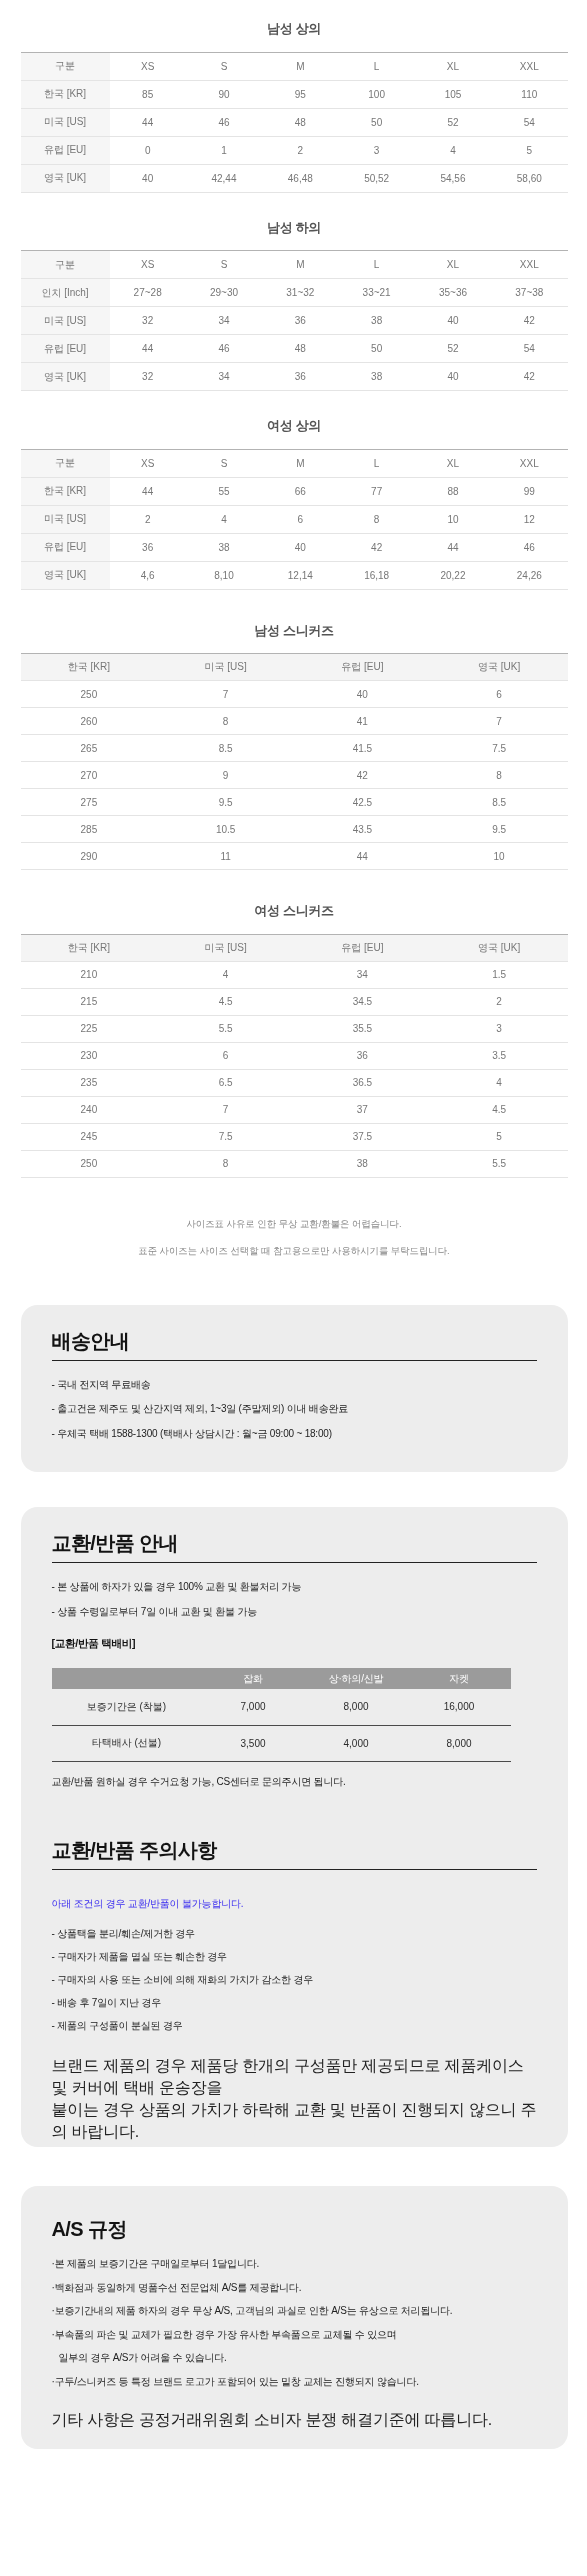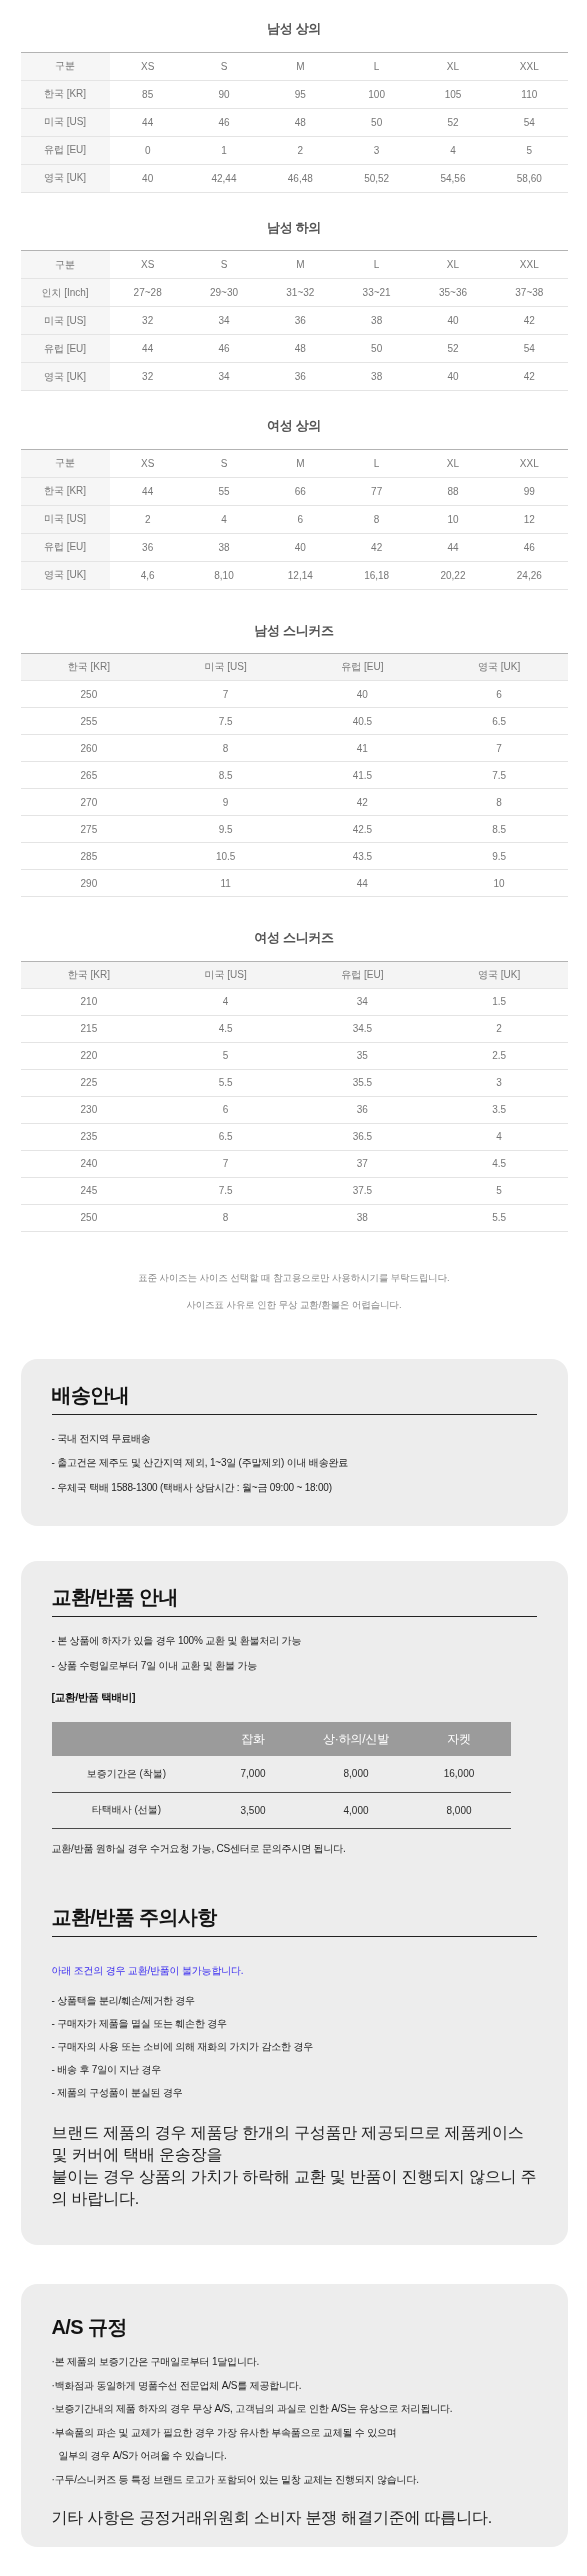--- a/index.html
+++ b/index.html
@@ -81,21 +81,21 @@
   .card .items { margin-top: 17.6px; }
   .card .item {
     font-size: 10px;
     line-height: 11.8px;
     color: #222222;
     margin: 0 0 13px;
     letter-spacing: -0.2px;
   }
 
   .card-shipping { margin-top: 48px; padding-bottom: 19px; }
-  .card-exchange { margin-top: 35px; padding-bottom: 35px; }
+  .card-exchange { margin-top: 35px; padding-bottom: 4px; }
   .card-as { margin-top: 39px; padding-top: 33px; padding-bottom: 23.5px; }
 
   
   .fee-caption {
     margin-top: 20px;
     font-size: 10.6px;
     font-weight: bold;
     color: #131313;
     line-height: 13px;
     letter-spacing: -0.3px;
@@ -103,23 +103,23 @@
   table.fee {
     width: 459px;
     border-collapse: collapse;
     table-layout: fixed;
     margin-top: 17.6px;
   }
   table.fee col.fee-label-col { width: 150px; }
   table.fee thead th {
     background: var(--fee-header-bg, #9b9b9b);
     color: #ffffff;
-    font-size: 12px;
+    font-size: 10px;
     font-weight: normal;
-    height: 34px;
+    height: 21px;
     padding: 0;
     text-align: center;
     letter-spacing: -0.2px;
   }
   table.fee tbody td {
     height: 36px;
     font-size: 10px;
     color: #2b2b2b;
     text-align: center;
     border-bottom: 0.6px solid #4a4a4a;
@@ -370,26 +370,20 @@
             </tr>
           </thead>
           <tbody>
             <tr>
               <td>250</td>
               <td>7</td>
               <td>40</td>
               <td>6</td>
             </tr>
             <tr>
-              <td>255</td>
-              <td>7.5</td>
-              <td>40.5</td>
-              <td>6.5</td>
-            </tr>
-            <tr>
               <td>260</td>
               <td>8</td>
               <td>41</td>
               <td>7</td>
             </tr>
             <tr>
               <td>265</td>
               <td>8.5</td>
               <td>41.5</td>
               <td>7.5</td>
@@ -439,26 +433,20 @@
               <td>34</td>
               <td>1.5</td>
             </tr>
             <tr>
               <td>215</td>
               <td>4.5</td>
               <td>34.5</td>
               <td>2</td>
             </tr>
             <tr>
-              <td>220</td>
-              <td>5</td>
-              <td>35</td>
-              <td>2.5</td>
-            </tr>
-            <tr>
               <td>225</td>
               <td>5.5</td>
               <td>35.5</td>
               <td>3</td>
             </tr>
             <tr>
               <td>230</td>
               <td>6</td>
               <td>36</td>
               <td>3.5</td>
@@ -486,22 +474,22 @@
               <td>8</td>
               <td>38</td>
               <td>5.5</td>
             </tr>
           </tbody>
         </table>
       </div>
     </section>
 
   <div class="note">
+    <p>사이즈표 사유로 인한 무상 교환/환불은 어렵습니다.</p>
     <p>표준 사이즈는 사이즈 선택할 때 참고용으로만 사용하시기를 부탁드립니다.</p>
-    <p>사이즈표 사유로 인한 무상 교환/환불은 어렵습니다.</p>
   </div>
 
   <div class="card card-shipping">
     <h2>배송안내</h2>
     <hr>
     <div class="items" id="shipping-items">
         <div class="item">- 국내 전지역 무료배송</div>
         <div class="item">- 출고건은 제주도 및 산간지역 제외,  1~3일 (주말제외) 이내 배송완료</div>
         <div class="item">- 우체국 택배 1588-1300 (택배사 상담시간 : 월~금 09:00 ~ 18:00)</div>
       </div>

